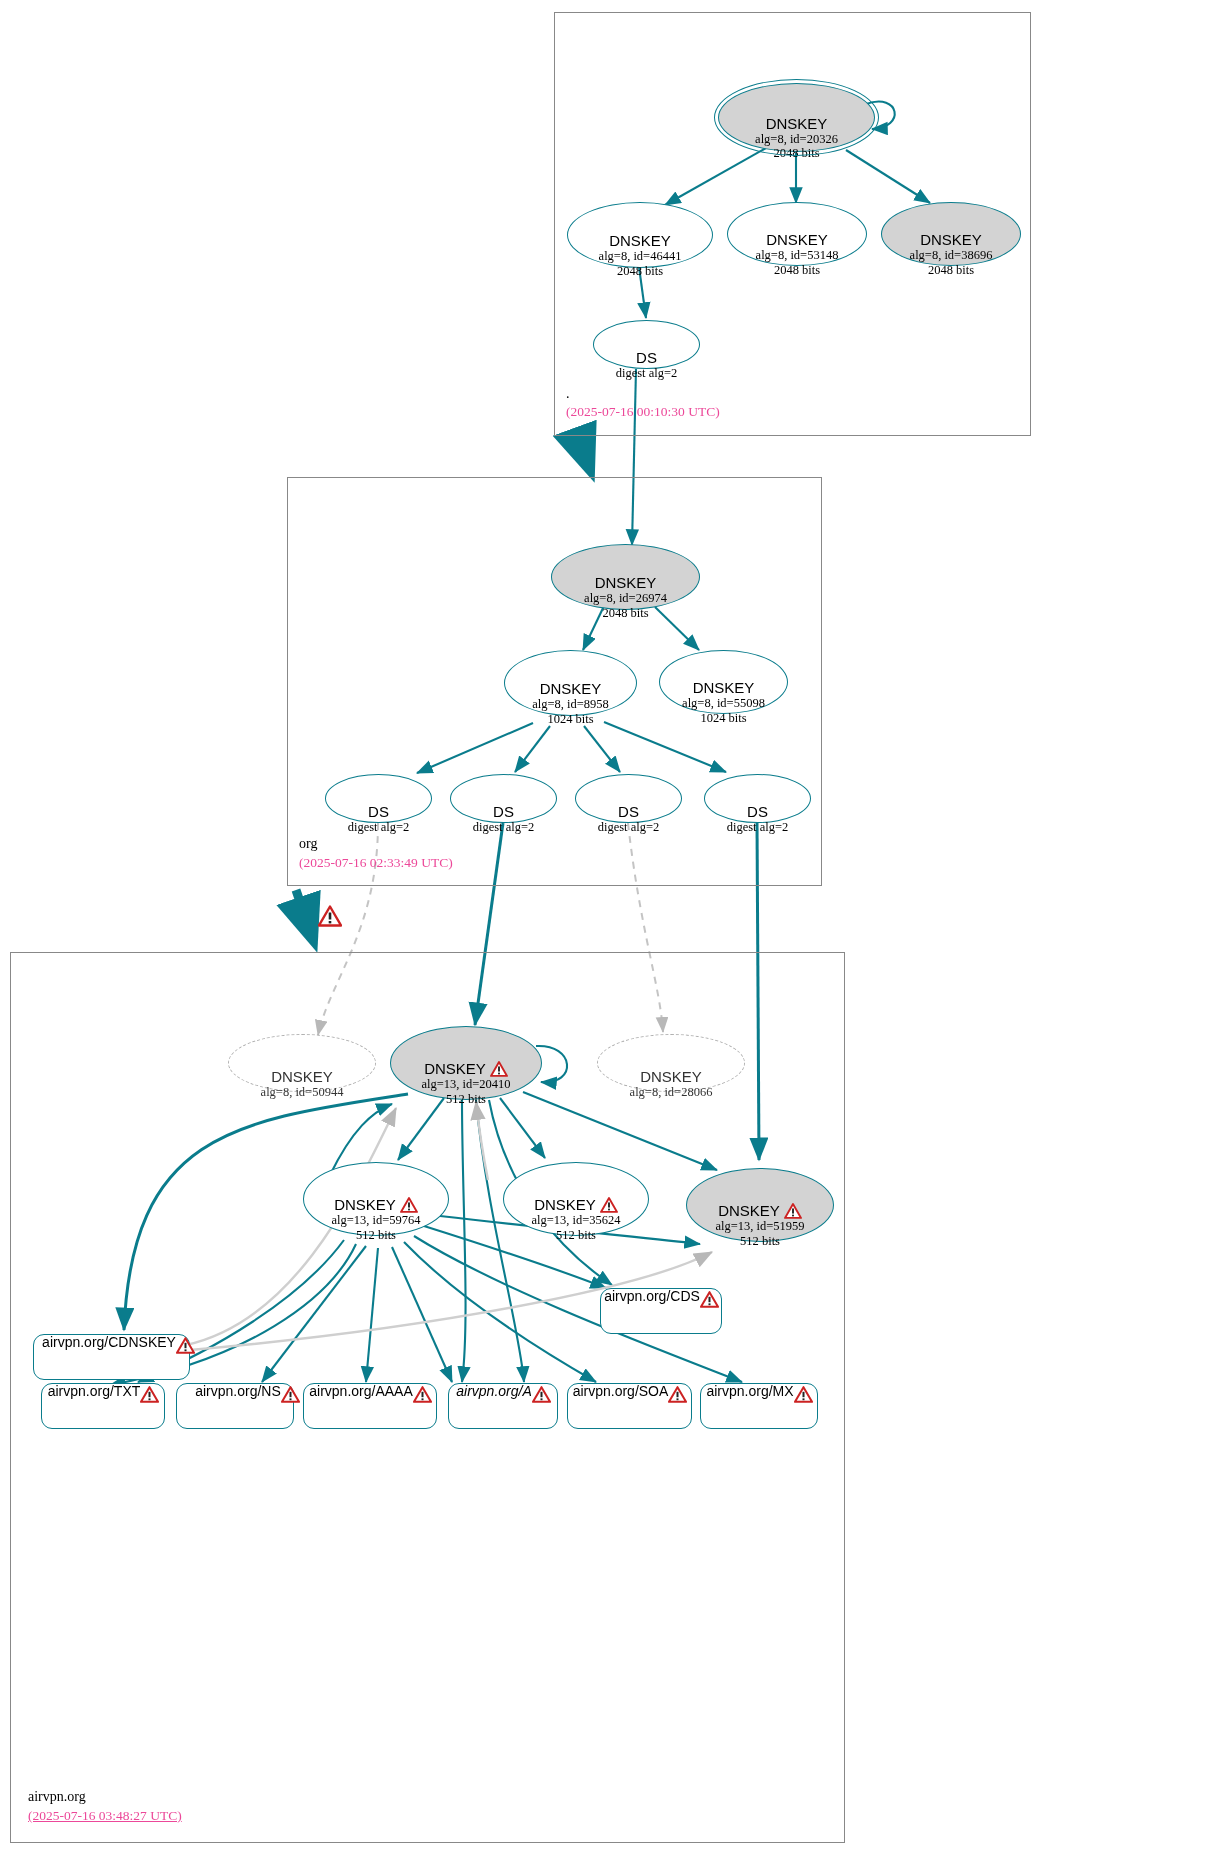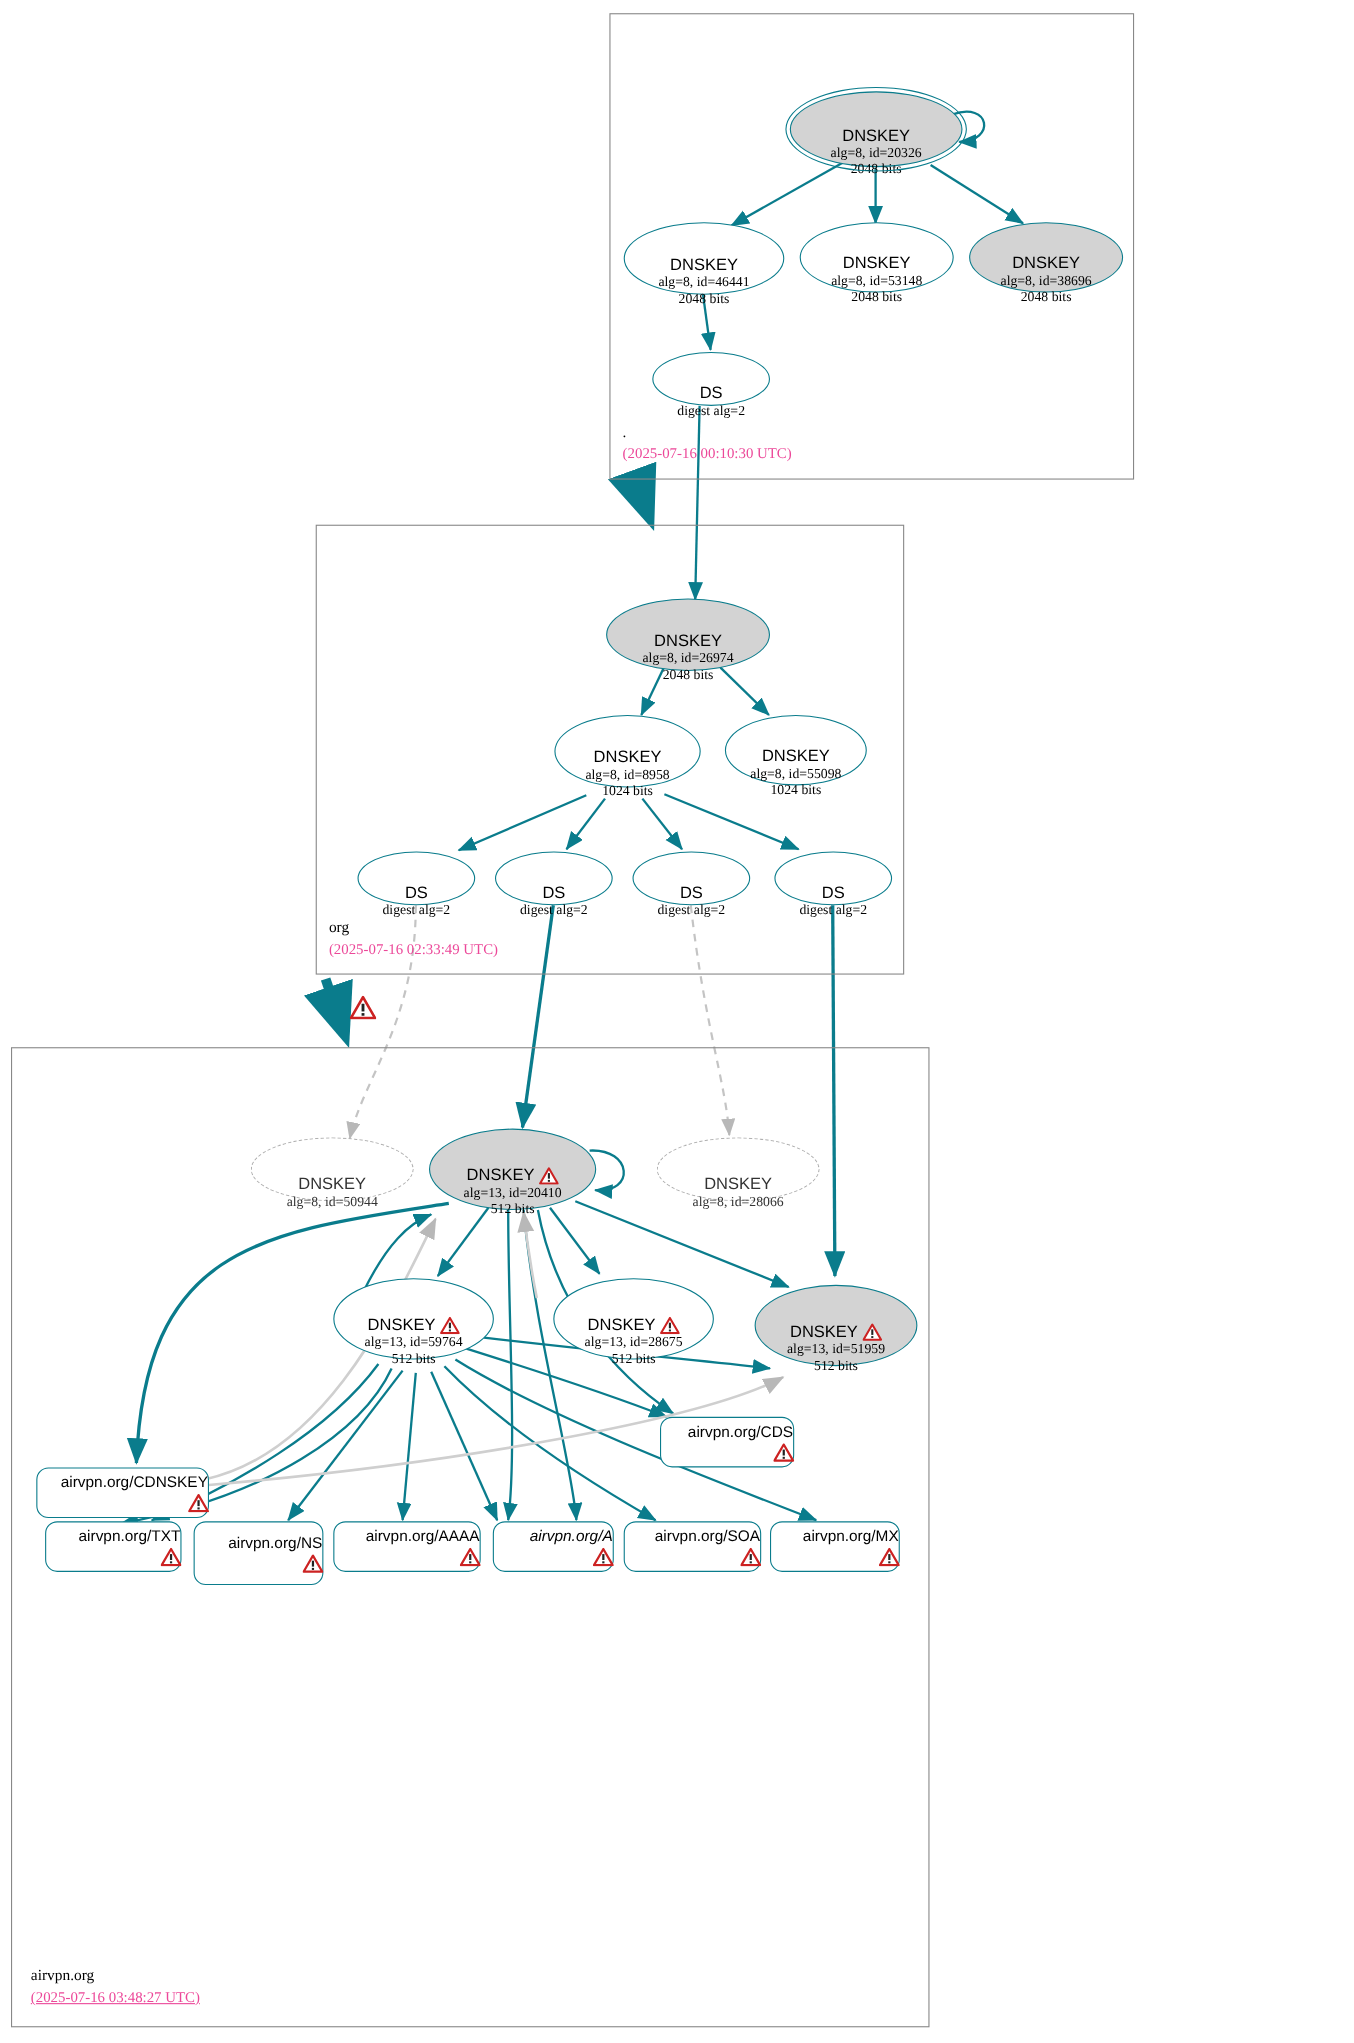--- a/index.html
+++ b/index.html
@@ -21,22 +21,22 @@
   .node .t1{font-family:"Liberation Sans",sans-serif;font-size:15px;color:#000;line-height:1.05;
             display:flex;align-items:center;gap:4px;margin-top:42px;}
   .node .t2{font-family:"Liberation Serif",serif;font-size:12.5px;color:#000;line-height:1.18;white-space:nowrap;}
   .node.dashed .t1,.node.dashed .t2{color:#333;}
 
   
   .node.dbl::before{content:"";position:absolute;left:-5px;top:-5px;right:-5px;bottom:-5px;
         border:1.6px solid #0a7c8c;border-radius:50%;pointer-events:none;}
 
   
-  .rrnode{position:absolute;box-sizing:border-box;display:flex;flex-direction:column;
-          align-items:flex-end;justify-content:center;text-align:center;
+  .rrnode{position:absolute;box-sizing:border-box;display:flex;flex-direction:row;
+          align-items:flex-start;justify-content:center;text-align:center;
           border:1.6px solid #0a7c8c;border-radius:11px;background:#fff;
           font-family:"Liberation Sans",sans-serif;font-size:14px;color:#000;}
   .rrnode .lbl{line-height:1.1;}
 
   
   .warn{display:inline-block;position:relative;width:18px;height:16px;vertical-align:middle;}
   .warn svg{display:block;}
   .warn-stand{position:absolute;}
 </style>
 </head>
@@ -273,21 +273,21 @@
     <div class="t1">
       <span>DNSKEY</span>
       <span class="warn">
         <svg width="18" height="16" viewBox="0 0 24 22">
             <path d="M12 1.5 L23 20.5 L1 20.5 Z" fill="#fff" stroke="#cc2222" stroke-width="2.6" stroke-linejoin="round"></path>
             <rect x="10.7" y="7.5" width="2.6" height="7" fill="#222"></rect>
             <rect x="10.7" y="16" width="2.6" height="2.4" fill="#222"></rect>
           </svg>
       </span>
     </div>
-    <div class="t2">alg=13, id=28675</div>
+    <div class="t2">alg=13, id=35624</div>
     <div class="t2">512 bits</div>
   </div>
 
   <div class="node filled" style="left:686px;top:1168px;width:148px;height:74px;">
     <div class="t1">
       <span>DNSKEY</span>
       <span class="warn">
         <svg width="18" height="16" viewBox="0 0 24 22">
             <path d="M12 1.5 L23 20.5 L1 20.5 Z" fill="#fff" stroke="#cc2222" stroke-width="2.6" stroke-linejoin="round"></path>
             <rect x="10.7" y="7.5" width="2.6" height="7" fill="#222"></rect>
@@ -325,21 +325,21 @@
     <div class="lbl">airvpn.org/TXT</div>
     <span class="warn" style="margin-top:2px;">
       <svg width="19" height="17" viewBox="0 0 24 22">
           <path d="M12 1.5 L23 20.5 L1 20.5 Z" fill="#fff" stroke="#cc2222" stroke-width="2.6" stroke-linejoin="round"></path>
           <rect x="10.7" y="7.5" width="2.6" height="7" fill="#222"></rect>
           <rect x="10.7" y="16" width="2.6" height="2.4" fill="#222"></rect>
         </svg>
     </span>
   </div>
 
-  <div class="rrnode" style="left:176px;top:1383px;width:118px;height:58px;padding-left:24px;">
+  <div class="rrnode" style="left:176px;top:1383px;width:118px;height:46px;padding-left:24px;">
     <div class="lbl">airvpn.org/NS</div>
     <span class="warn" style="margin-top:2px;">
       <svg width="19" height="17" viewBox="0 0 24 22">
           <path d="M12 1.5 L23 20.5 L1 20.5 Z" fill="#fff" stroke="#cc2222" stroke-width="2.6" stroke-linejoin="round"></path>
           <rect x="10.7" y="7.5" width="2.6" height="7" fill="#222"></rect>
           <rect x="10.7" y="16" width="2.6" height="2.4" fill="#222"></rect>
         </svg>
     </span>
   </div>
 

